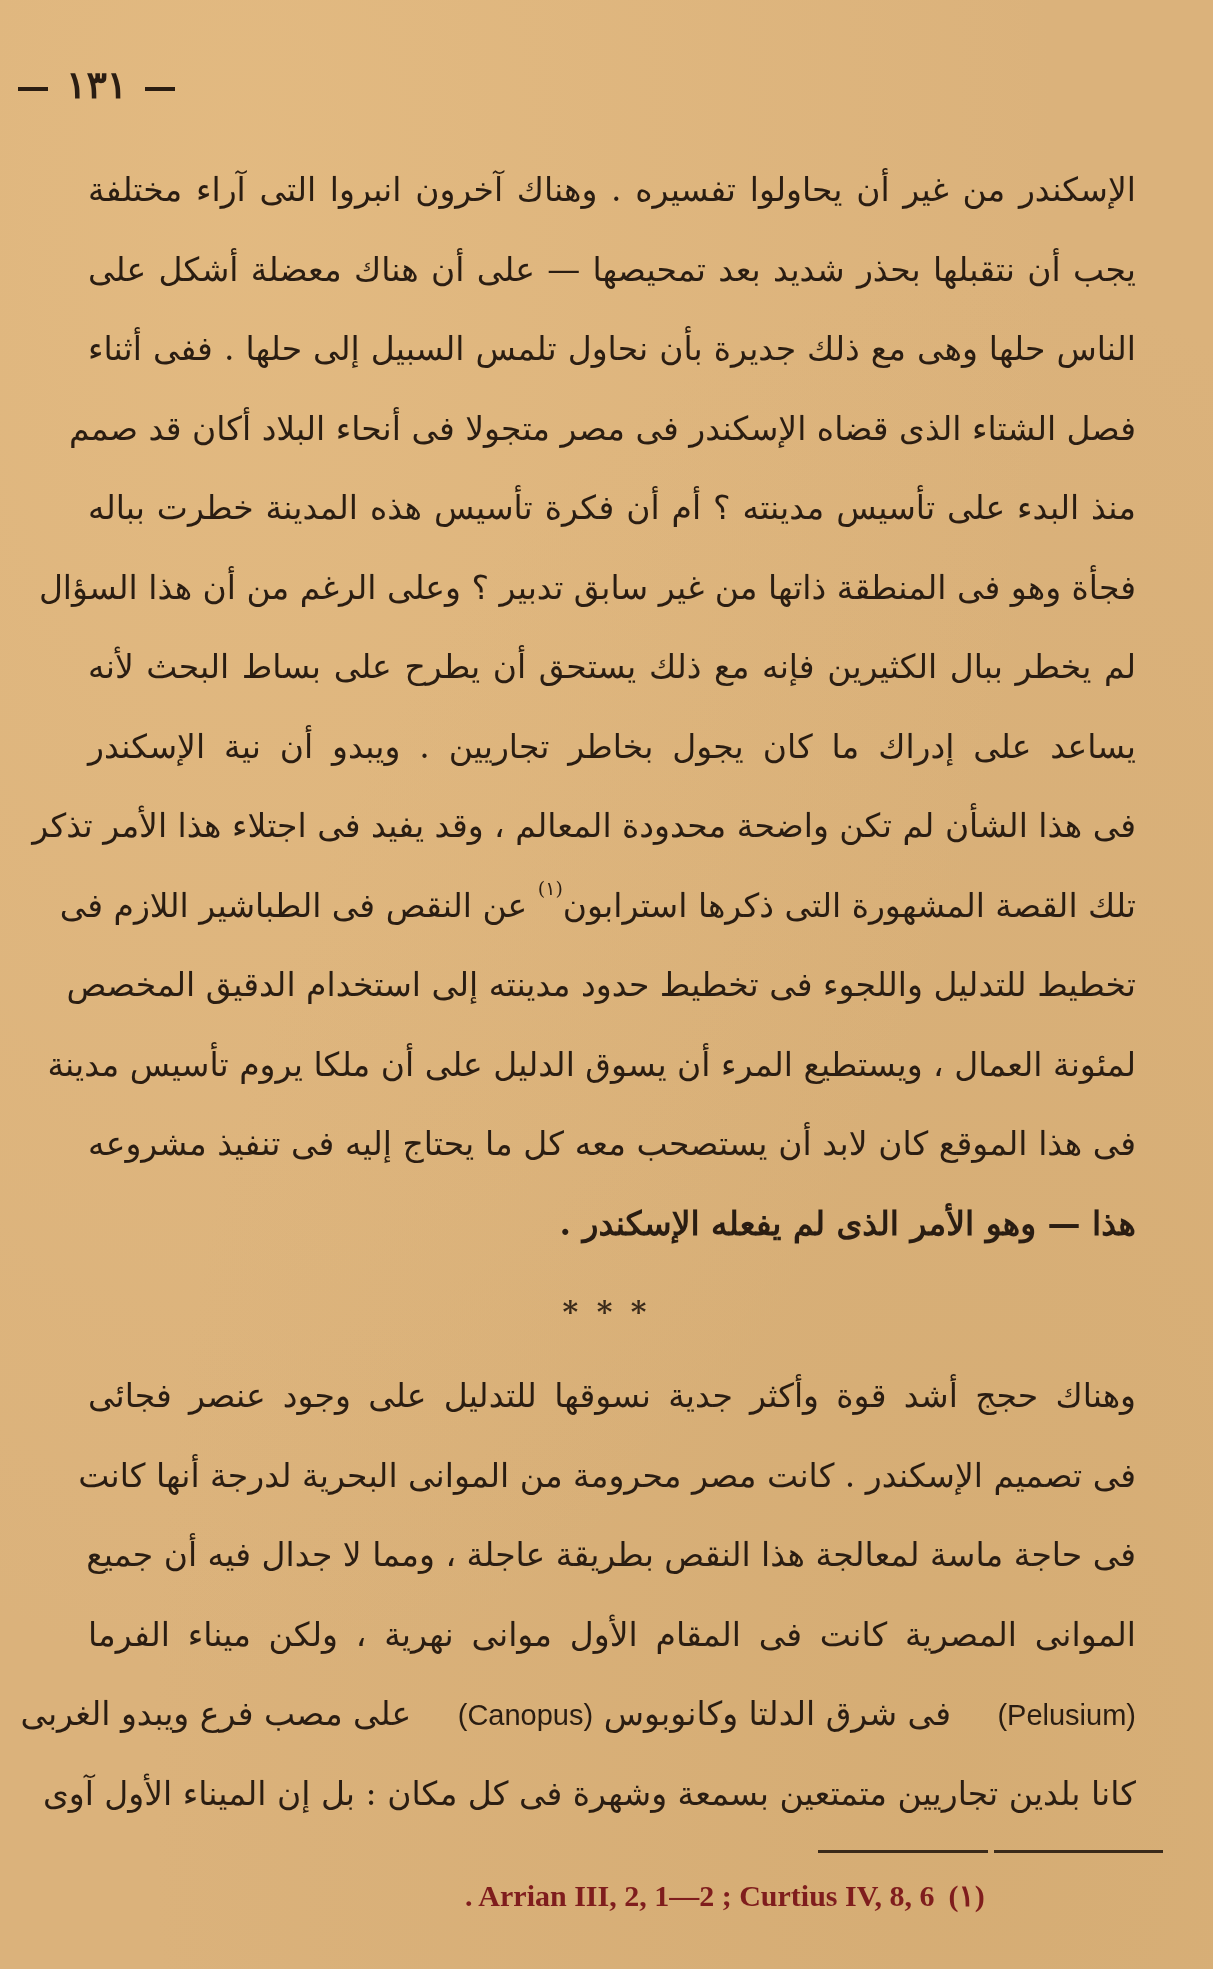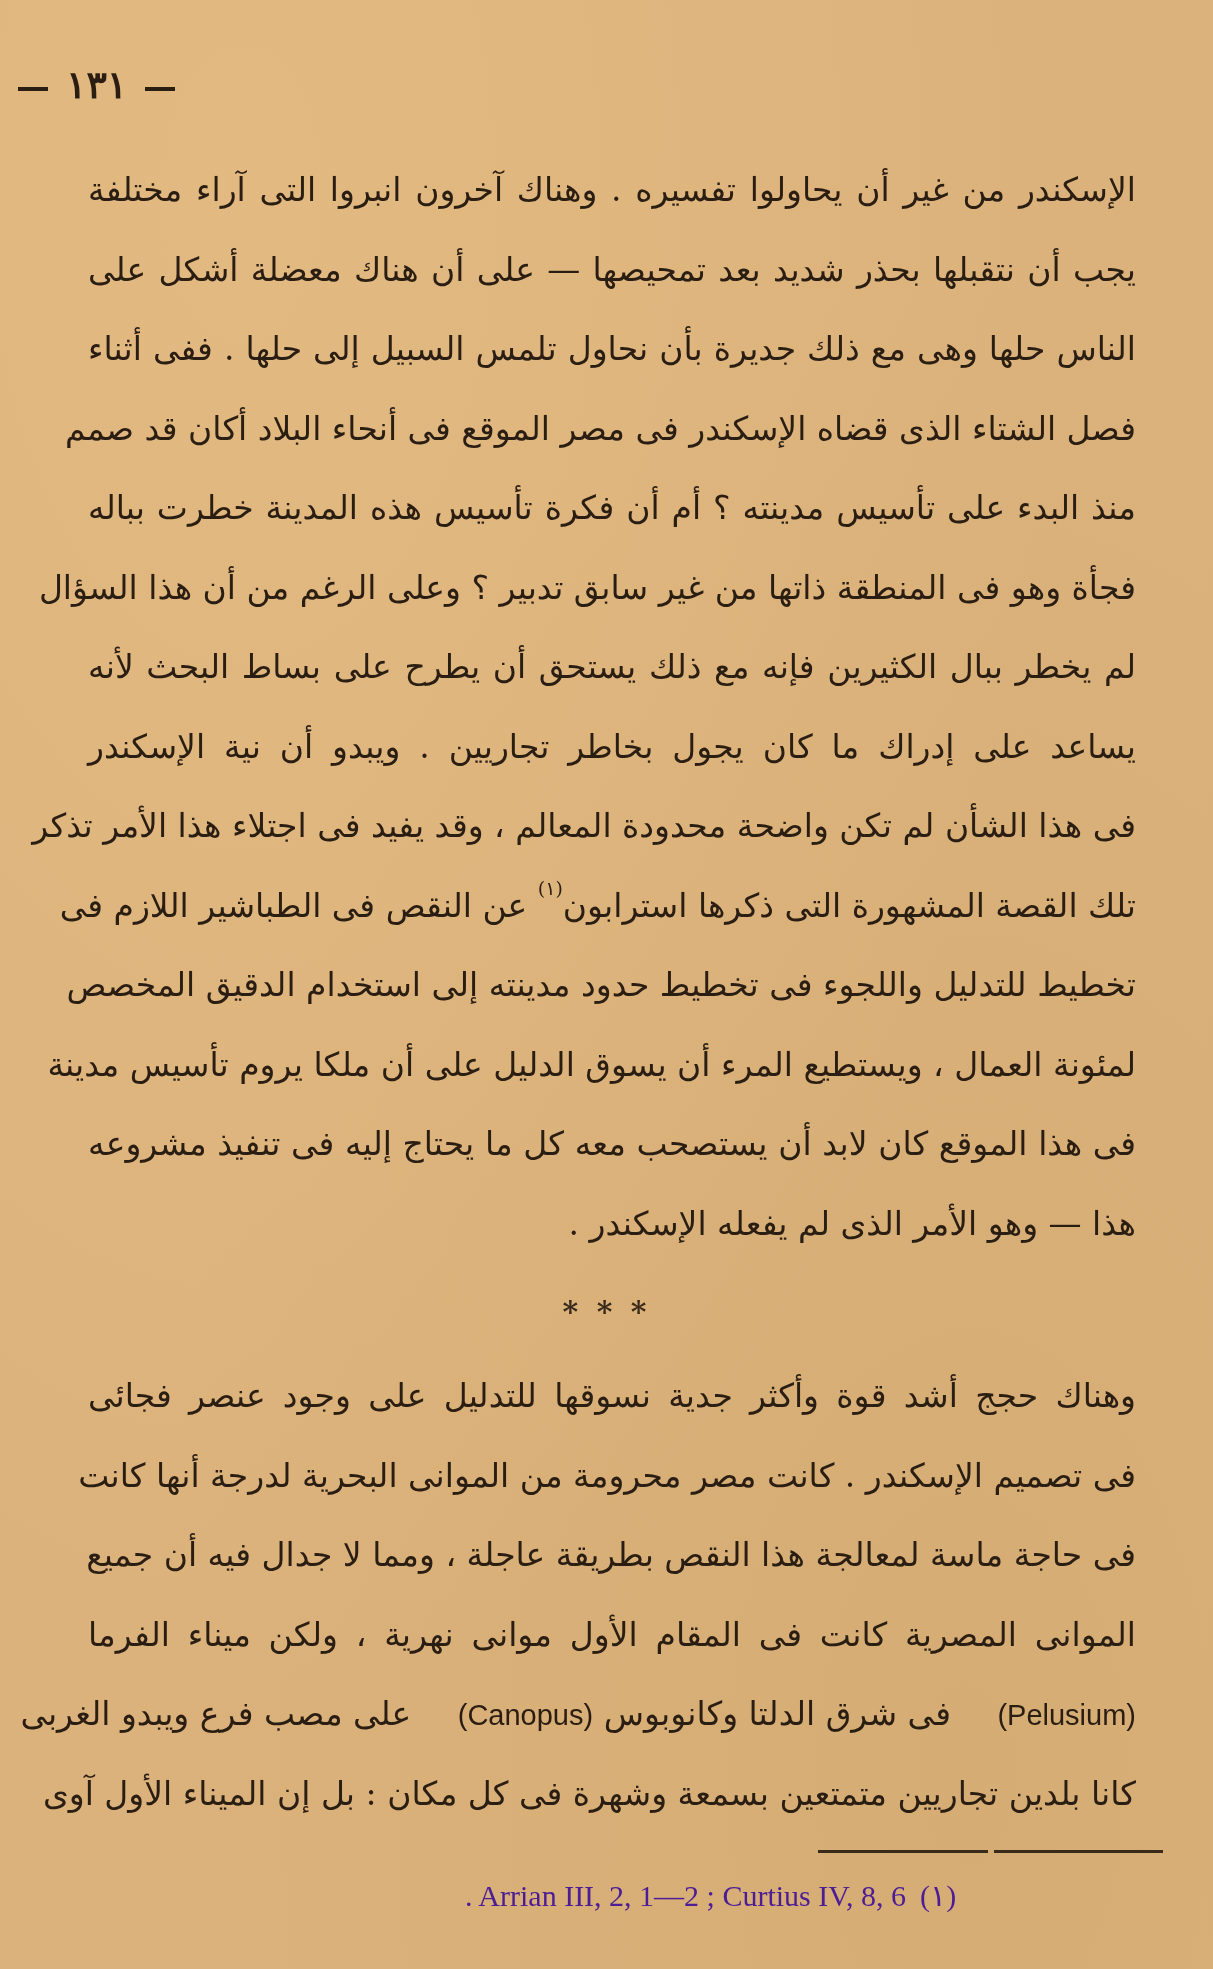--- a/index.html
+++ b/index.html
@@ -47,20 +47,21 @@
     .line {
       height: 79.5px;
       line-height: 79.5px;
       white-space: nowrap;
       text-align: justify;
       text-align-last: justify;
       overflow: visible;
     }
     .line.last {
       text-align-last: right;
+      font-weight: bold;
     }
     .para1 { top: 150px; }
     .para2 { top: 1356px; }
     sup.fn-mark {
       font-size: 19px;
       vertical-align: 22px;
       line-height: 0;
     }
     .latin {
       font-family: Liberation Sans, sans-serif;
@@ -98,38 +99,39 @@
       position: absolute;
       top: 1872px;
       left: 465px;
       width: 620px;
       height: 48px;
       line-height: 48px;
       font-family: "Liberation Serif", serif;
       font-size: 30px;
       direction: ltr;
       white-space: nowrap;
-      color: #4c1d95;
+      color: #7f1d1d;
+      font-weight: bold;
     }
     .footnote .fn-num {
       margin-left: 14px;
     }
   </style>
 </head>
 <body>
 
 <div class="page-number">
   <span class="dash"></span><span>١٣١</span><span class="dash"></span>
 </div>
 
 <div class="body-text para1">
   <div class="line">الإسكندر من غير أن يحاولوا تفسيره . وهناك آخرون انبروا التى آراء مختلفة</div>
   <div class="line">يجب أن نتقبلها بحذر شديد بعد تمحيصها — على أن هناك معضلة أشكل على</div>
   <div class="line">الناس حلها وهى مع ذلك جديرة بأن نحاول تلمس السبيل إلى حلها . ففى أثناء</div>
-  <div class="line">فصل الشتاء الذى قضاه الإسكندر فى مصر الموقع فى أنحاء البلاد أكان قد صمم</div>
+  <div class="line">فصل الشتاء الذى قضاه الإسكندر فى مصر متجولا فى أنحاء البلاد أكان قد صمم</div>
   <div class="line">منذ البدء على تأسيس مدينته ؟ أم أن فكرة تأسيس هذه المدينة خطرت بباله</div>
   <div class="line">فجأة وهو فى المنطقة ذاتها من غير سابق تدبير ؟ وعلى الرغم من أن هذا السؤال</div>
   <div class="line">لم يخطر ببال الكثيرين فإنه مع ذلك يستحق أن يطرح على بساط البحث لأنه</div>
   <div class="line">يساعد على إدراك ما كان يجول بخاطر تجاريين . ويبدو أن نية الإسكندر</div>
   <div class="line">فى هذا الشأن لم تكن واضحة محدودة المعالم ، وقد يفيد فى اجتلاء هذا الأمر تذكر</div>
   <div class="line">
     <span>تلك القصة المشهورة التى ذكرها استرابون</span><sup class="fn-mark">(١)</sup><span> عن النقص فى الطباشير اللازم فى</span>
   </div>
   <div class="line">تخطيط للتدليل واللجوء فى تخطيط حدود مدينته إلى استخدام الدقيق المخصص</div>
   <div class="line">لمئونة العمال ، ويستطيع المرء أن يسوق الدليل على أن ملكا يروم تأسيس مدينة</div>

